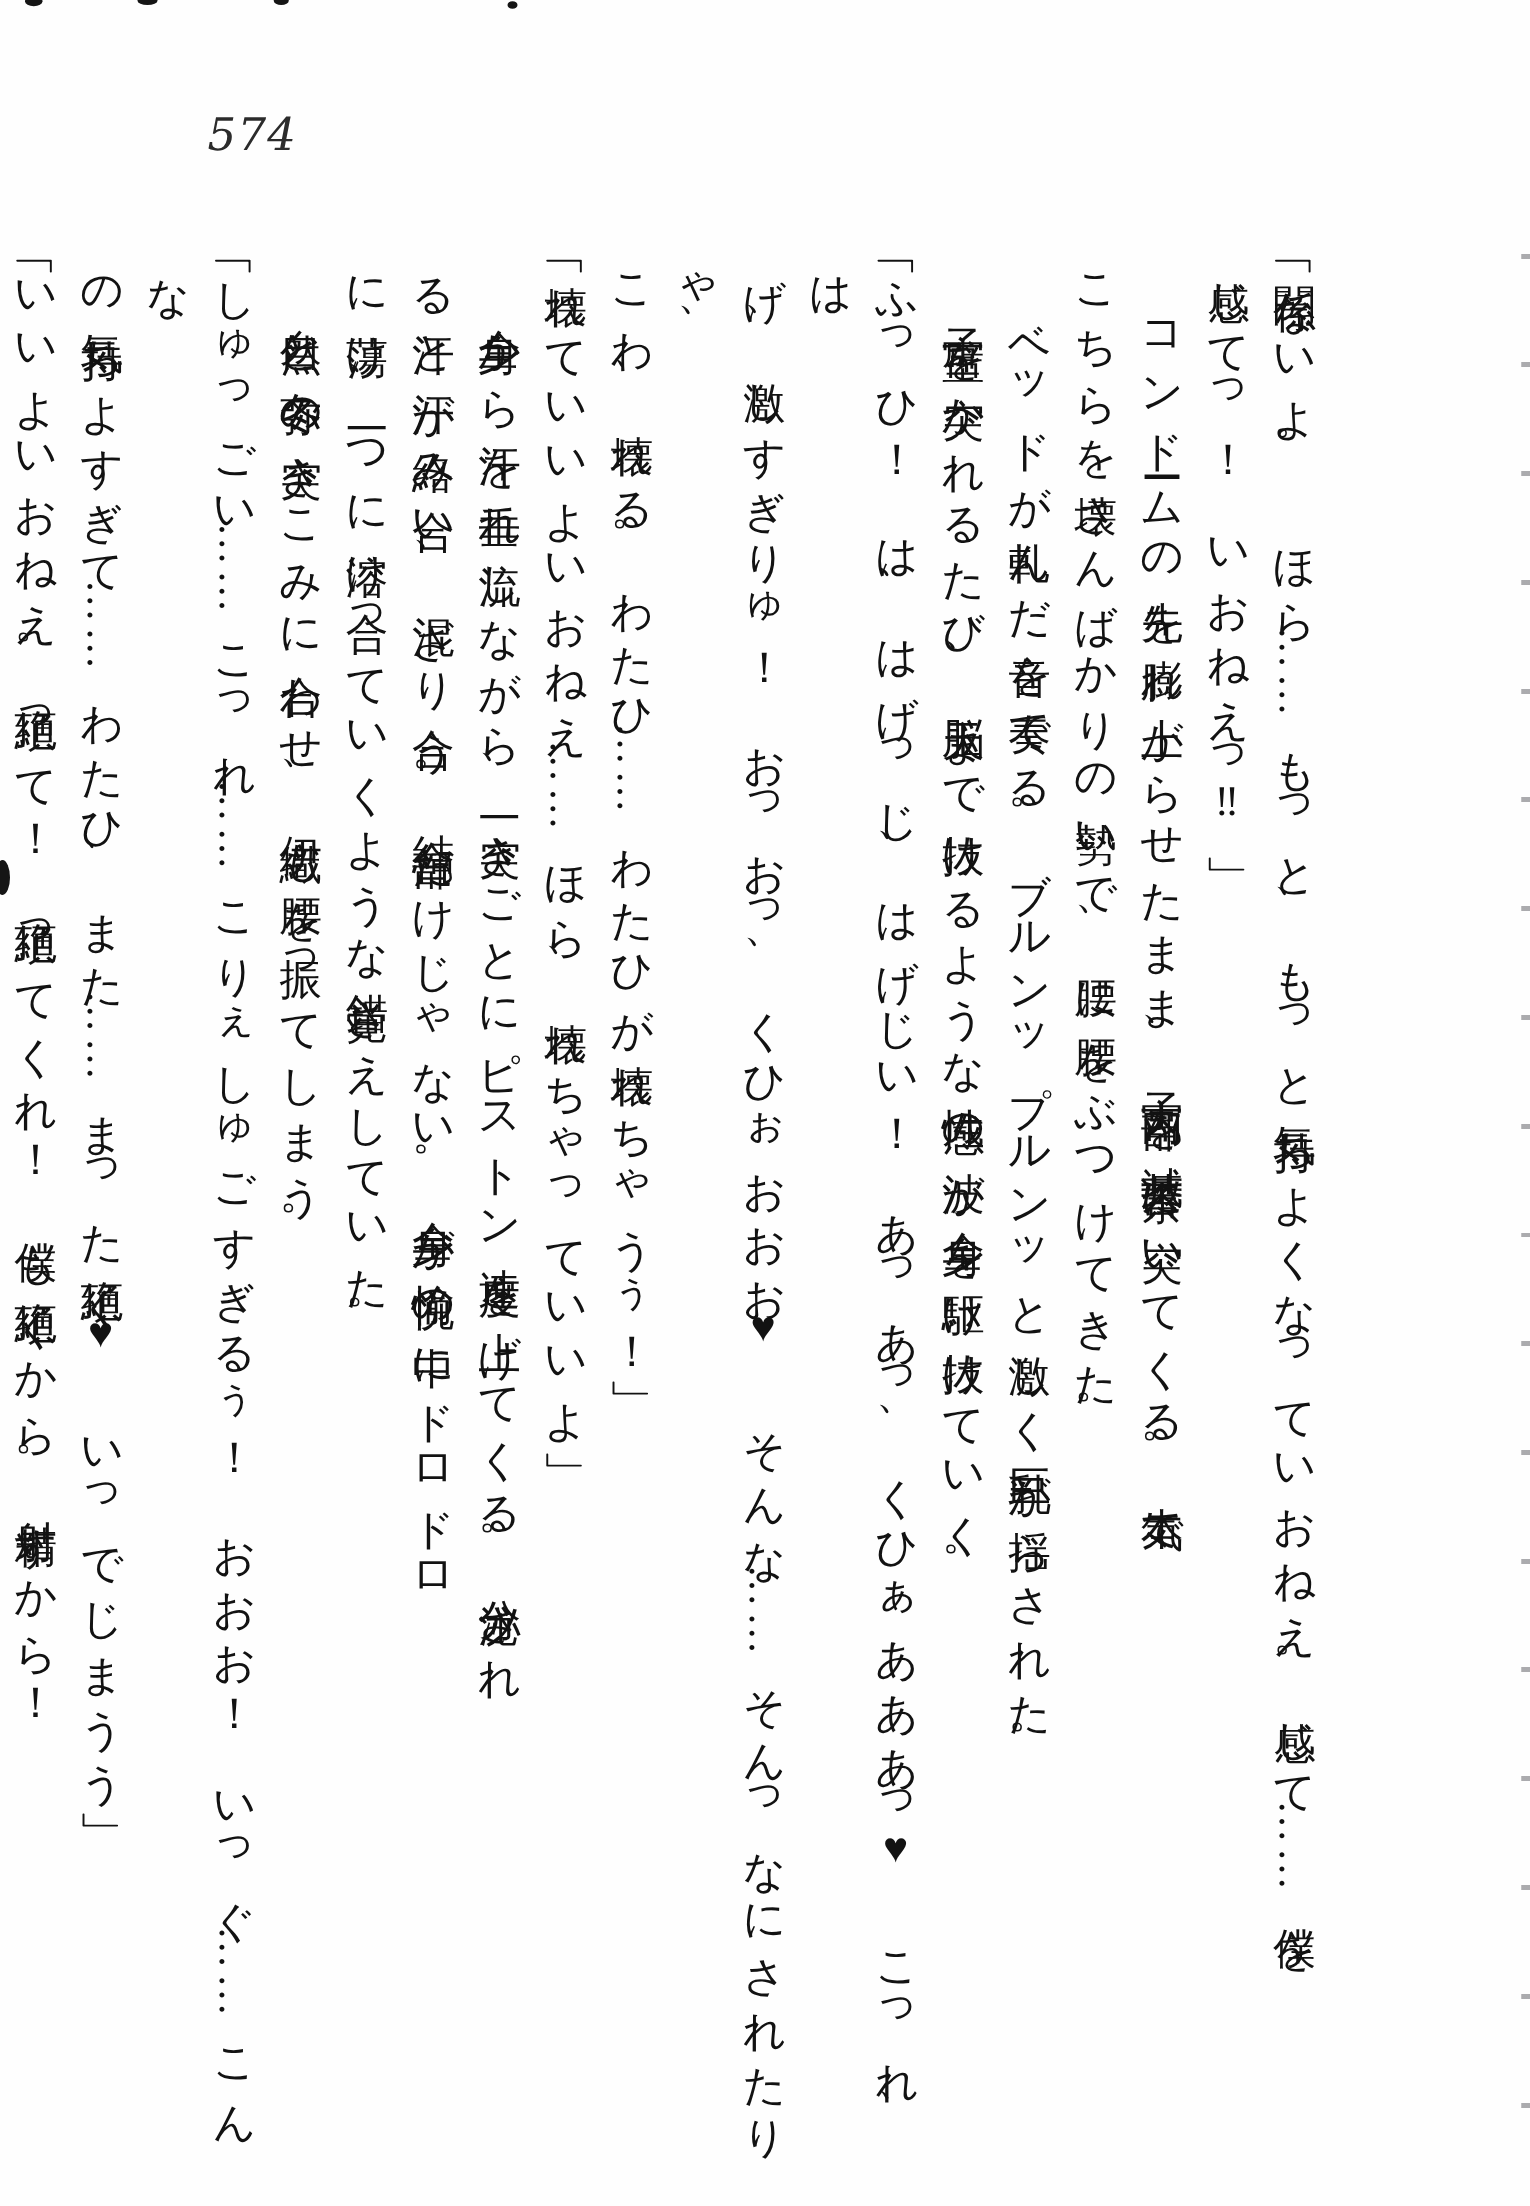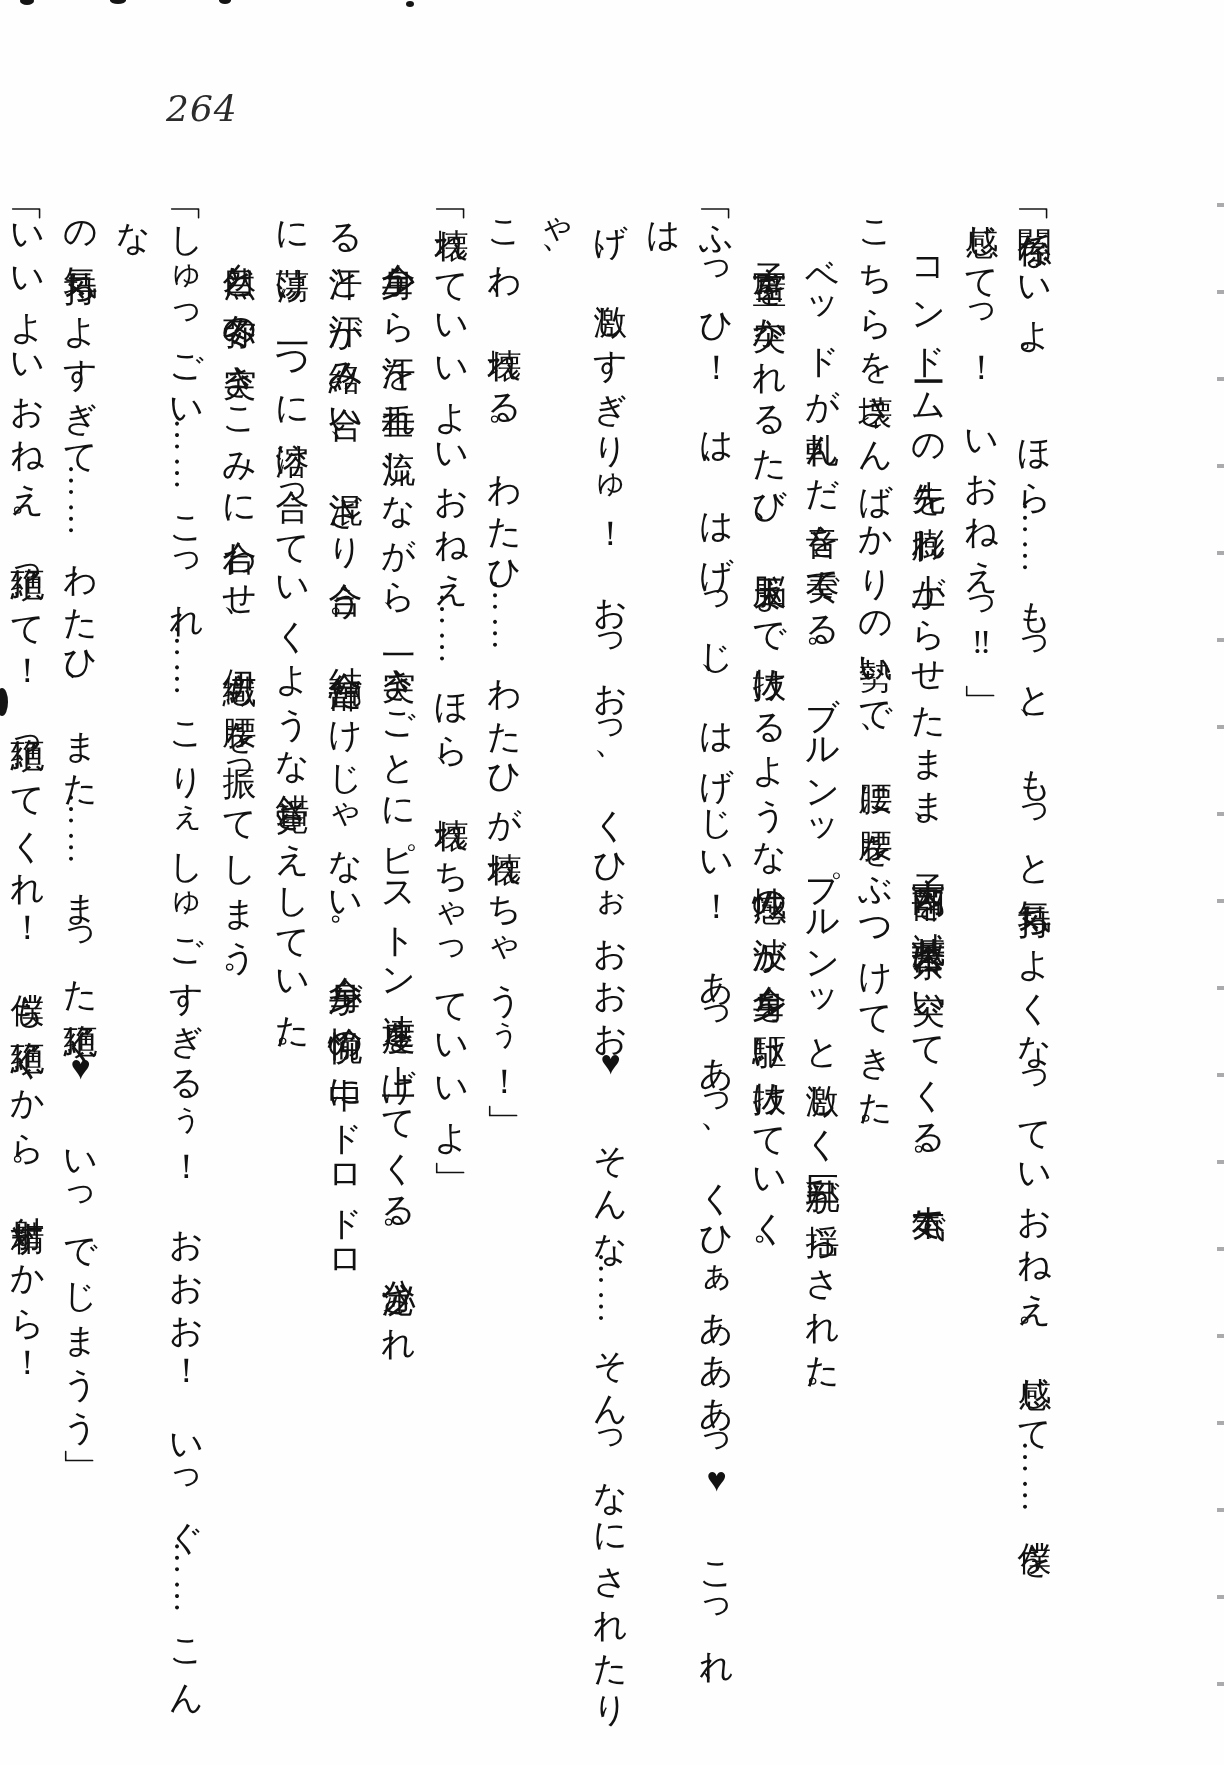--- a/index.html
+++ b/index.html
@@ -70,21 +70,21 @@
   .speck-1     { left: 20px;  top: -3px;  width: 14px; height: 8px; }
   .speck-2     { left: 110px; top: -3px;  width: 16px; height: 7px; }
   .speck-3     { left: 219px; top: -3px;  width: 12px; height: 7px; }
   .speck-4     { left: 406px; top: 1px;   width: 8px;  height: 6px; }
 </style>
 </head>
 <body>
 
 <div class="page">
 
-  <div class="page-number">264</div>
+  <div class="page-number">574</div>
 
   <div class="text-block">
     <p>「関係ないよ。　ほら……もっと、もっと気持ちよくなっていおねえ。感じて……僕を</p>
     <p>感じてっ！　いおねえっ‼」</p>
     <p>　コンドームの先を膨れ上がらせたまま、子宮内部を滅茶苦茶に突いてくる。本気で</p>
     <p>こちらを壊さんばかりの勢いで、腰に腰をぶつけてきた。</p>
     <p>　ベッドが軋んだ音を奏でる。ブルンップルンッと激しく巨乳が揺らされた。</p>
     <p>　子宮壁を突かれるたび、脳天まで抜けるような性感の波が全身を駆け抜けていく。</p>
     <p>「ふっひ！　は、はげっじ、はげじい！　あっあっ、くひぁあああっ♥　こっれ、は</p>
     <p>げ、激しすぎりゅ！　おっおっ、くひぉおおお♥　そんな……そんっなにされたりゃ、</p>

